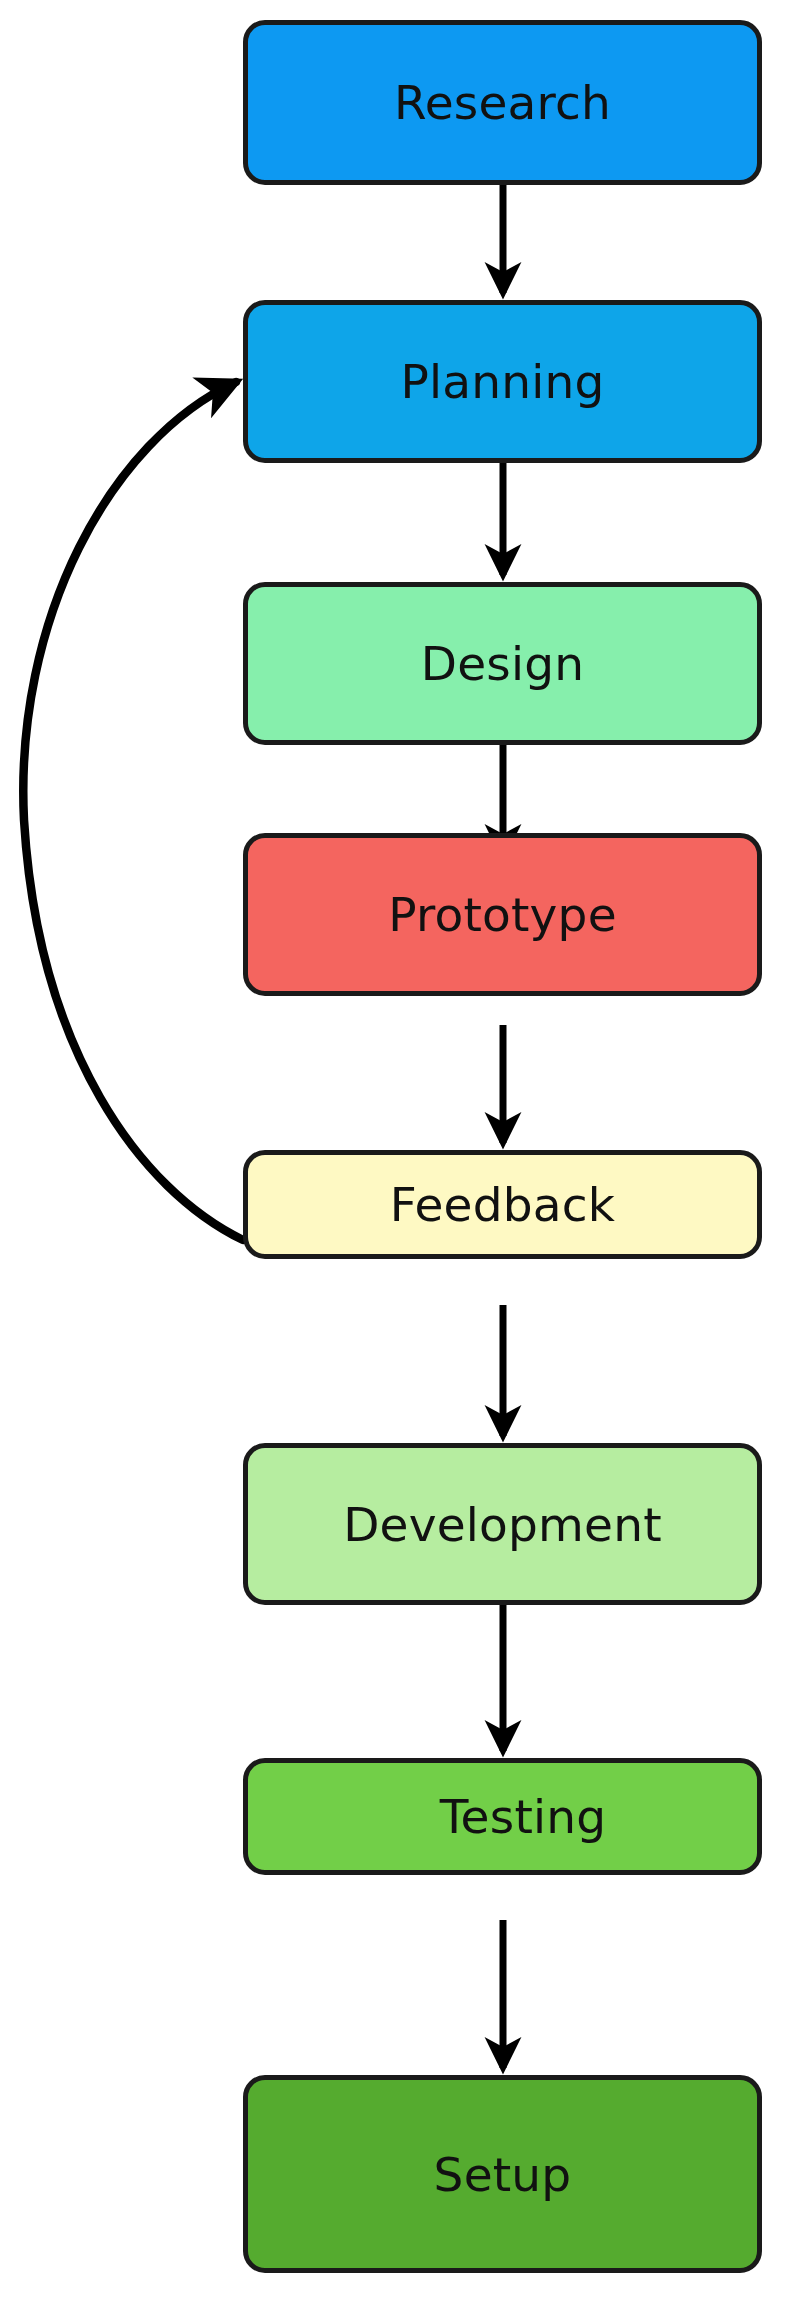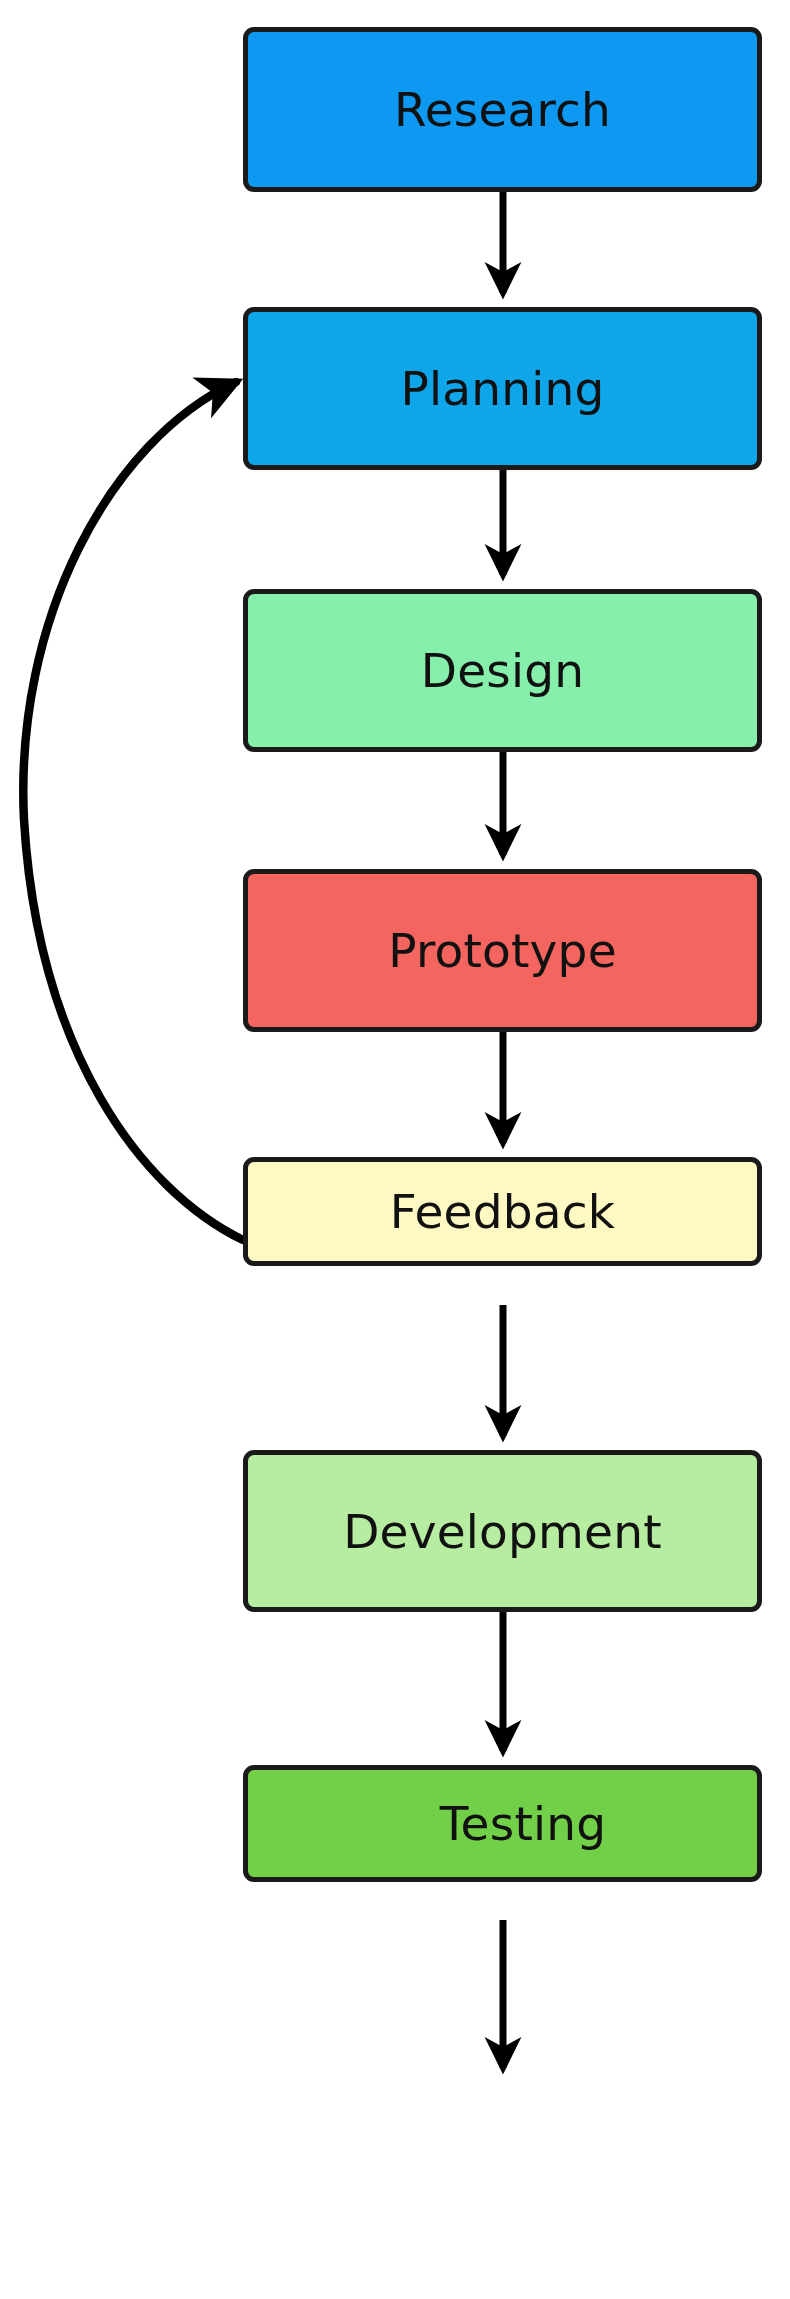--- a/index.html
+++ b/index.html
@@ -30,26 +30,25 @@
     position: absolute;
     top: 0;
     left: 0;
     width: 790px;
     height: 2299px;
   }
   .node {
     position: absolute;
     box-sizing: border-box;
     border: 5px solid #1a1a1a;
-    border-radius: 11px;
+    border-radius: 22px;
     display: flex;
     align-items: center;
     justify-content: center;
     text-align: center;
-    margin-top: 7px;
   }
   .node-label {
     font-family: "DejaVu Sans", "Liberation Sans", sans-serif;
     font-size: 47px;
     font-weight: 400;
     color: #111111;
     letter-spacing: 0.2px;
     line-height: 1;
     white-space: nowrap;
   }
@@ -108,31 +107,34 @@
     </div>
 
     <div class="node" id="node-planning" style="left:243px; top:300px; width:519px; height:163px; background:#0ea5e9;">
       <span class="node-label">Planning</span>
     </div>
 
     <div class="node" id="node-design" style="left:243px; top:582px; width:519px; height:163px; background:#86efac;">
       <span class="node-label">Design</span>
     </div>
 
-    <div class="node" id="node-prototype" style="left:243px; top:862px; width:519px; height:163px; background:#f4655f;">
+    <div class="node" id="node-prototype" style="left:243px; top:833px; width:519px; height:163px; background:#f4655f;">
       <span class="node-label">Prototype</span>
     </div>
 
     <div class="node" id="node-feedback" style="left:243px; top:1150px; width:519px; height:109px; background:#fef9c3;">
       <span class="node-label">Feedback</span>
     </div>
 
     <div class="node" id="node-development" style="left:243px; top:1443px; width:519px; height:162px; background:#b6eda0;text-align:right;">
       <span class="node-label">Development</span>
     </div>
 
     <div class="node" id="node-testing" style="left:243px; top:1758px; width:519px; height:117px; background:#72cf48;padding-left:41px;">
       <span class="node-label">Testing</span>
     </div>
 
+    <div class="node" id="node-setup" style="left:243px; top:2075px; width:519px; height:198px; background:#55ab2f;">
+      <span class="node-label">Setup</span>
+    </div>
 
   </div>
 </div>
 
 </body></html>

